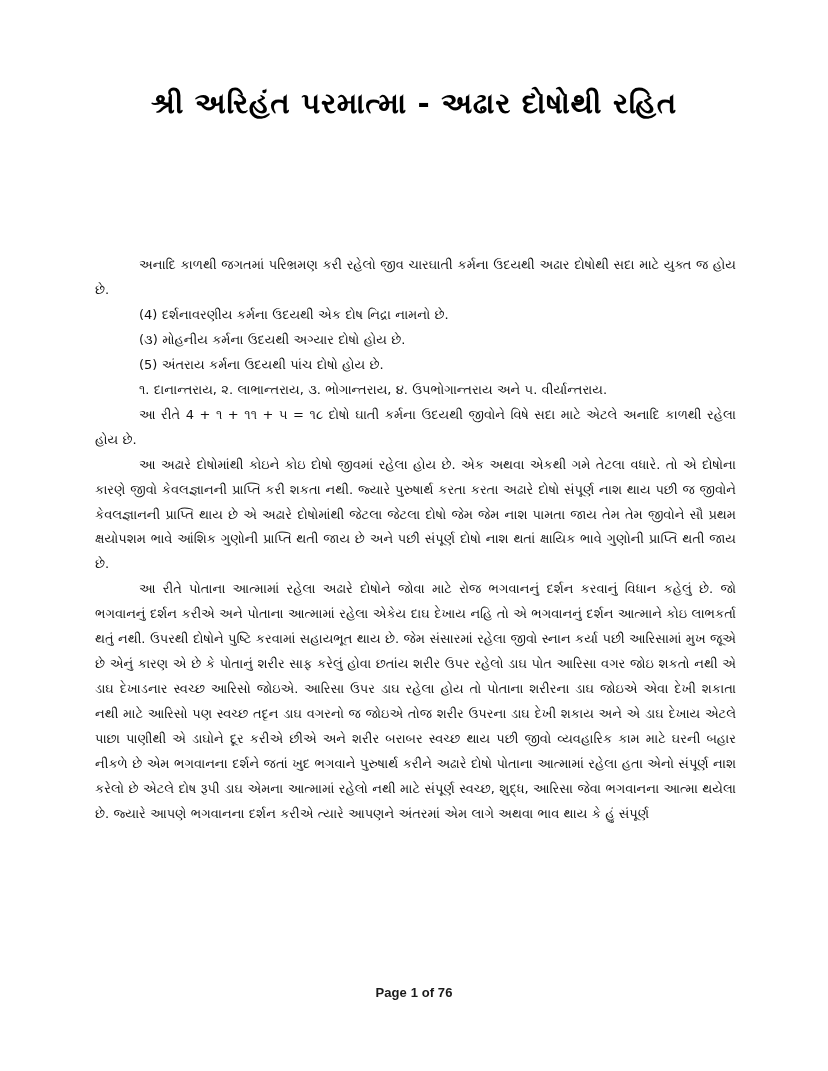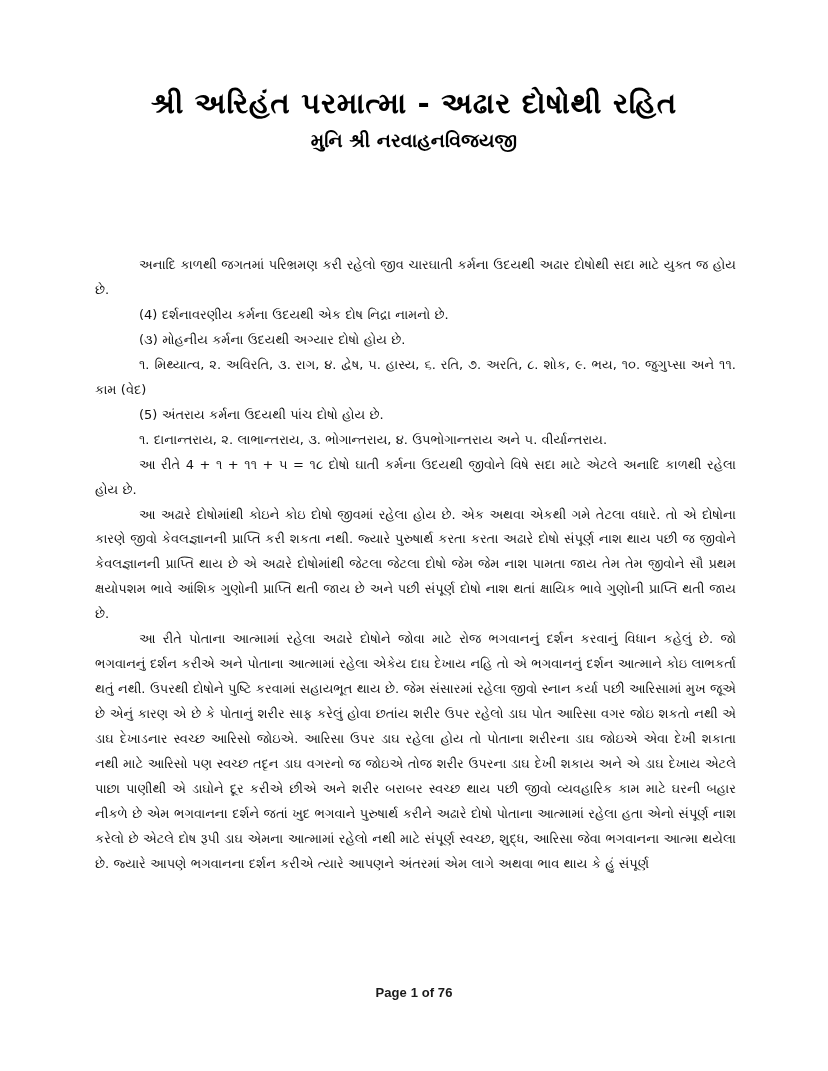--- a/index.html
+++ b/index.html
@@ -94,28 +94,26 @@
     display: inline-block;
   }
 </style>
 </head>
 <body>
 
 <div class="page">
 
   <div class="heading-block">
     <h1 class="doc-title">શ્રી અરિહંત પરમાત્મા - અઢાર દોષોથી રહિત</h1>
-    <h2 class="doc-subtitle">મુનિ શ્રી નરવાહનવિજયજી</h2>
   </div>
 
   <div class="body-block">
     <p class="para indent">અનાદિ કાળથી જગતમાં પરિભ્રમણ કરી રહેલો જીવ ચારઘાતી કર્મના ઉદયથી અઢાર દોષોથી સદા માટે યુક્ત જ હોય છે.</p>
     <p class="para indent">(4) દર્શનાવરણીય કર્મના ઉદયથી એક દોષ નિદ્રા નામનો છે.</p>
     <p class="para indent">(૩) મોહનીય કર્મના ઉદયથી અગ્યાર દોષો હોય છે.</p>
-    <p class="para indent">૧. મિથ્યાત્વ, ૨. અવિરતિ, ૩. રાગ, ૪. દ્વેષ, ૫. હાસ્ય, ૬. રતિ, ૭. અરતિ, ૮. શોક, ૯. ભય, ૧૦. જુગુપ્સા અને ૧૧. કામ (વેદ)</p>
     <p class="para indent">(5) અંતરાય કર્મના ઉદયથી પાંચ દોષો હોય છે.</p>
     <p class="para indent">૧. દાનાન્તરાય, ૨. લાભાન્તરાય, ૩. ભોગાન્તરાય, ૪. ઉપભોગાન્તરાય અને ૫. વીર્યાન્તરાય.</p>
     <p class="para indent">આ રીતે 4 + ૧ + ૧૧ + ૫ = ૧૮ દોષો ઘાતી કર્મના ઉદયથી જીવોને વિષે સદા માટે એટલે અનાદિ કાળથી રહેલા હોય છે.</p>
     <p class="para indent">આ અઢારે દોષોમાંથી કોઇને કોઇ દોષો જીવમાં રહેલા હોય છે. એક અથવા એકથી ગમે તેટલા વધારે. તો એ દોષોના કારણે જીવો કેવલજ્ઞાનની પ્રાપ્તિ કરી શકતા નથી. જ્યારે પુરુષાર્થ કરતા કરતા અઢારે દોષો સંપૂર્ણ નાશ થાય પછી જ જીવોને કેવલજ્ઞાનની પ્રાપ્તિ થાય છે એ અઢારે દોષોમાંથી જેટલા જેટલા દોષો જેમ જેમ નાશ પામતા જાય તેમ તેમ જીવોને સૌ પ્રથમ ક્ષયોપશમ ભાવે આંશિક ગુણોની પ્રાપ્તિ થતી જાય છે અને પછી સંપૂર્ણ દોષો નાશ થતાં ક્ષાયિક ભાવે ગુણોની પ્રાપ્તિ થતી જાય છે.</p>
     <p class="para indent">આ રીતે પોતાના આત્મામાં રહેલા અઢારે દોષોને જોવા માટે રોજ ભગવાનનું દર્શન કરવાનું વિધાન કહેલું છે. જો ભગવાનનું દર્શન કરીએ અને પોતાના આત્મામાં રહેલા એકેય દાઘ દેખાય નહિ તો એ ભગવાનનું દર્શન આત્માને કોઇ લાભકર્તા થતું નથી. ઉપરથી દોષોને પુષ્ટિ કરવામાં સહાયભૂત થાય છે. જેમ સંસારમાં રહેલા જીવો સ્નાન કર્યા પછી આરિસામાં મુખ જૂએ છે એનું કારણ એ છે કે પોતાનું શરીર સાફ કરેલું હોવા છતાંય શરીર ઉપર રહેલો ડાઘ પોત આરિસા વગર જોઇ શકતો નથી એ ડાઘ દેખાડનાર સ્વચ્છ આરિસો જોઇએ. આરિસા ઉપર ડાઘ રહેલા હોય તો પોતાના શરીરના ડાઘ જોઇએ એવા દેખી શકાતા નથી માટે આરિસો પણ સ્વચ્છ તદૃન ડાઘ વગરનો જ જોઇએ તોજ શરીર ઉપરના ડાઘ દેખી શકાય અને એ ડાઘ દેખાય એટલે પાછા પાણીથી એ ડાઘોને દૂર કરીએ છીએ અને શરીર બરાબર સ્વચ્છ થાય પછી જીવો વ્યવહારિક કામ માટે ઘરની બહાર નીકળે છે એમ ભગવાનના દર્શને જતાં ખુદ ભગવાને પુરુષાર્થ કરીને અઢારે દોષો પોતાના આત્મામાં રહેલા હતા એનો સંપૂર્ણ નાશ કરેલો છે એટલે દોષ રૂપી ડાઘ એમના આત્મામાં રહેલો નથી માટે સંપૂર્ણ સ્વચ્છ, શુદ્ધ, આરિસા જેવા ભગવાનના આત્મા થયેલા છે. જ્યારે આપણે ભગવાનના દર્શન કરીએ ત્યારે આપણને અંતરમાં એમ લાગે અથવા ભાવ થાય કે હું સંપૂર્ણ</p>
   </div>
 
   <div class="footer">
     <p class="footer-text">Page 1 of 76</p>
   </div>

